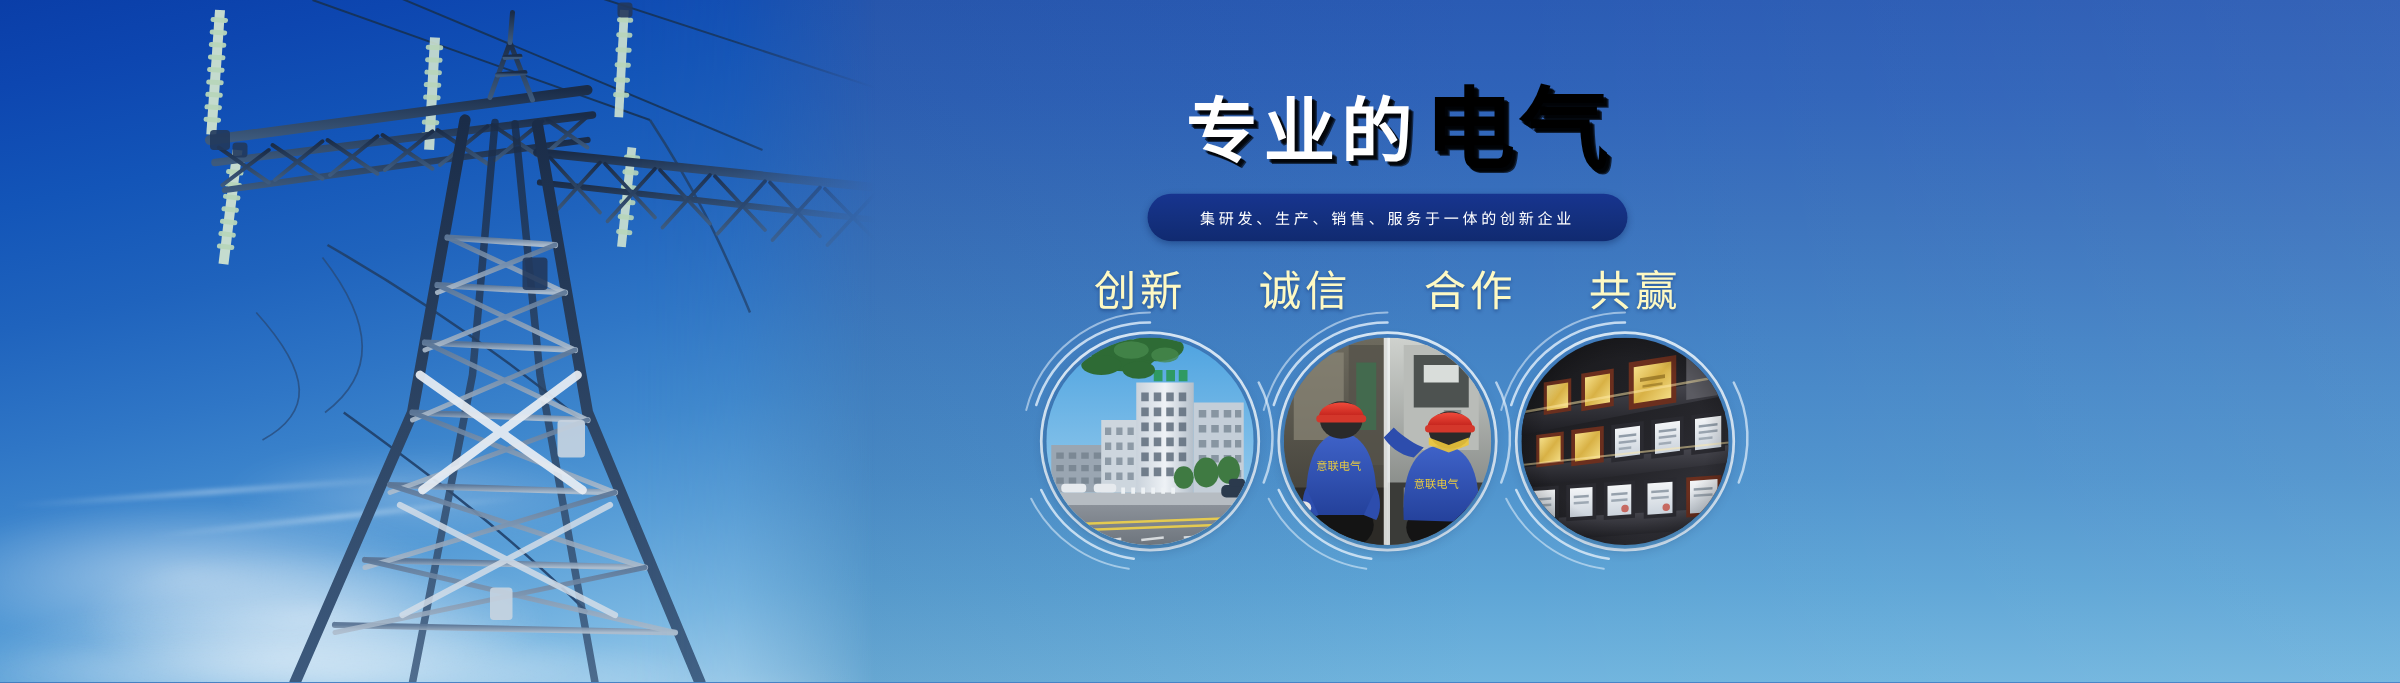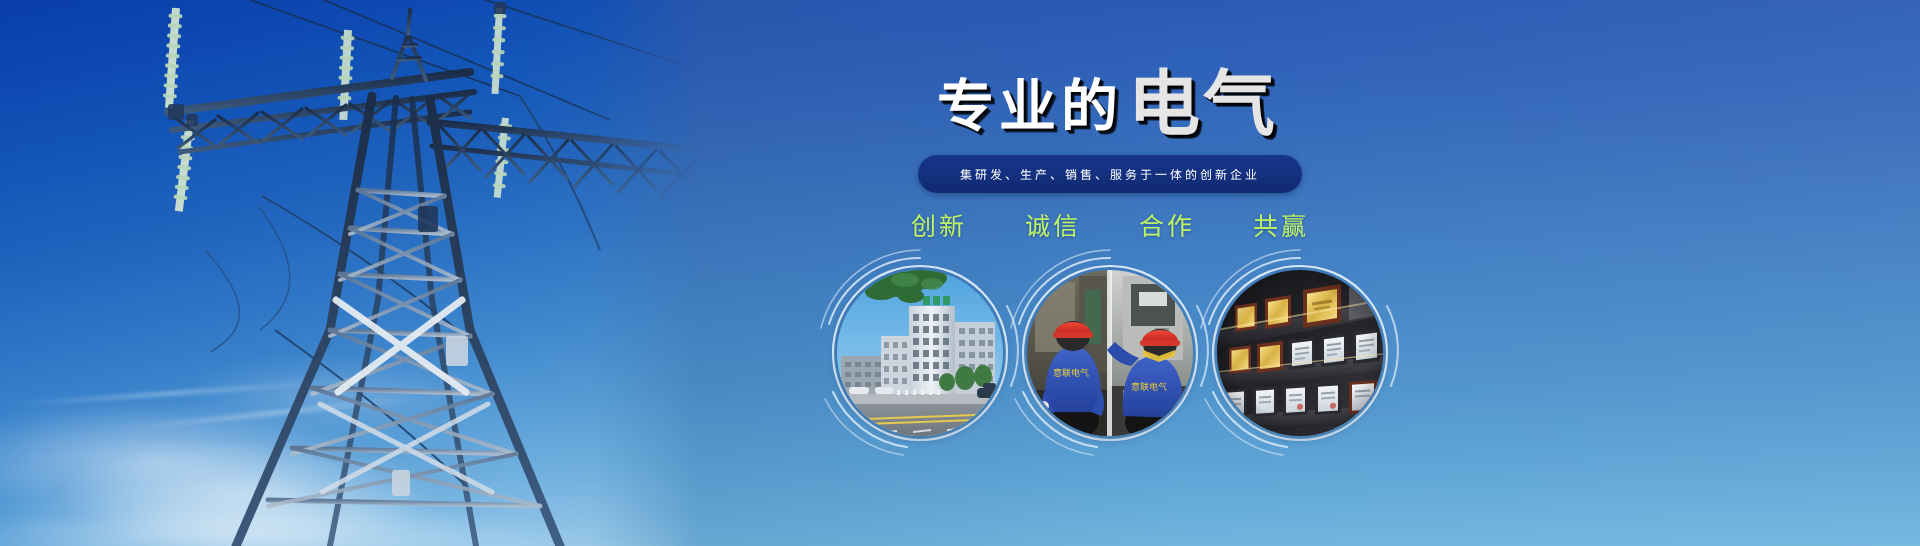--- a/index.html
+++ b/index.html
@@ -79,34 +79,34 @@
   .pylon{position:absolute;left:0;top:0;width:700px;height:546px;}
 
   
   .content{
     position:absolute;left:660px;top:0;width:900px;height:546px;
     text-align:center;
   }
 
   
   .headline{
-    position:absolute;left:0;top:63px;width:900px;
+    position:absolute;left:12px;top:63px;width:900px;
     font-size:57px;line-height:1;letter-spacing:5px;
     font-weight:700;white-space:nowrap;
     display:flex;justify-content:center;align-items:flex-end;
   }
   .hl-white{
     color:#ffffff;
     text-shadow:
       4px 4px 0 rgba(0,0,0,.62),
       3px 3px 0 rgba(0,0,0,.62),
       2px 2px 0 rgba(0,0,0,.55);
   }
   .hl-red{
-    color:#e5e5e5;font-size:72px;letter-spacing:3px;
+    color:#000000;font-size:72px;letter-spacing:3px;
     margin:0 5px;position:relative;top:5px;
     text-shadow:
       4px 4px 0 rgba(0,0,0,.70),
       3px 3px 0 rgba(0,0,0,.70),
       2px 2px 0 rgba(0,0,0,.6);
   }
 
   
   .pill-wrap{position:absolute;left:0;top:155px;width:900px;display:flex;justify-content:center;}
   .pill{
@@ -119,21 +119,21 @@
     box-shadow:0 2px 6px rgba(0,20,70,.35);
   }
 
   
   .keywords{
     position:absolute;left:0;top:206px;width:900px;
     display:flex;justify-content:center;align-items:center;
     gap:58px;
   }
   .kw{
-    color:#bef264;font-size:25px;letter-spacing:3px;font-weight:400;
+    color:#fef9c3;font-size:34px;letter-spacing:3px;font-weight:400;
     text-shadow:0 1px 3px rgba(0,25,80,.4);
   }
 
   
   .circles{
     position:absolute;left:0;top:258px;width:900px;
     display:flex;justify-content:center;align-items:flex-start;
   }
   .circle-item{position:relative;width:190px;height:190px;}
   .ring-svg{position:absolute;left:-14px;top:-14px;width:218px;height:218px;pointer-events:none;}

